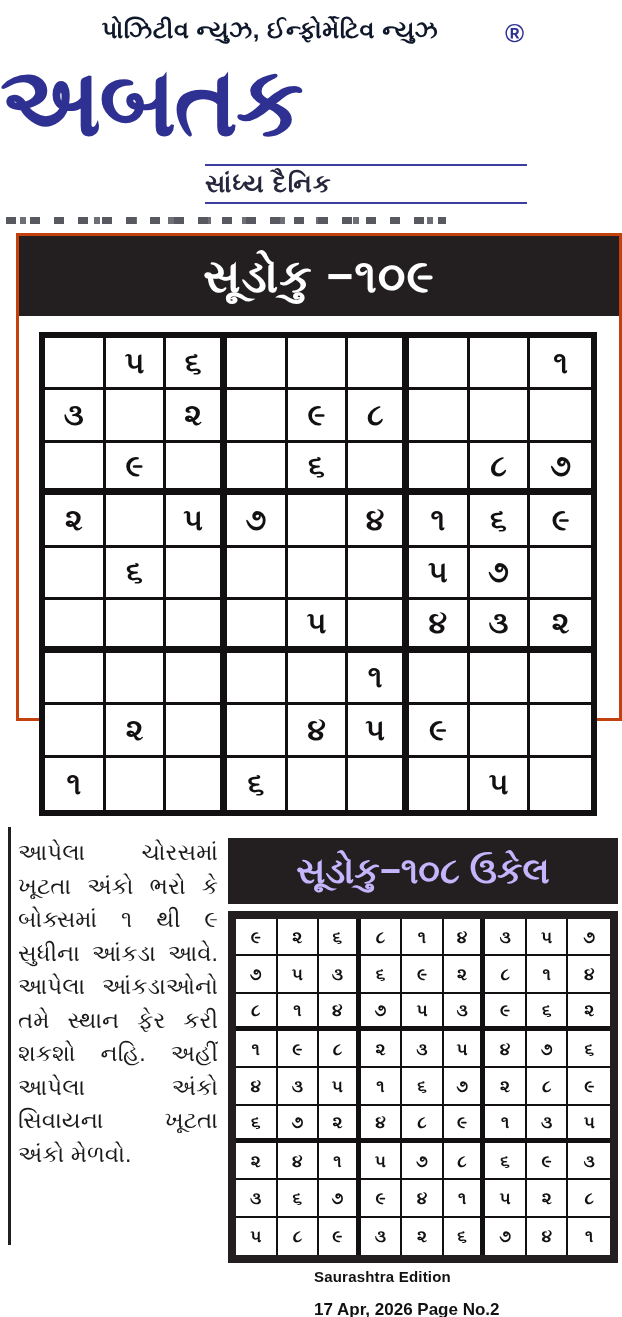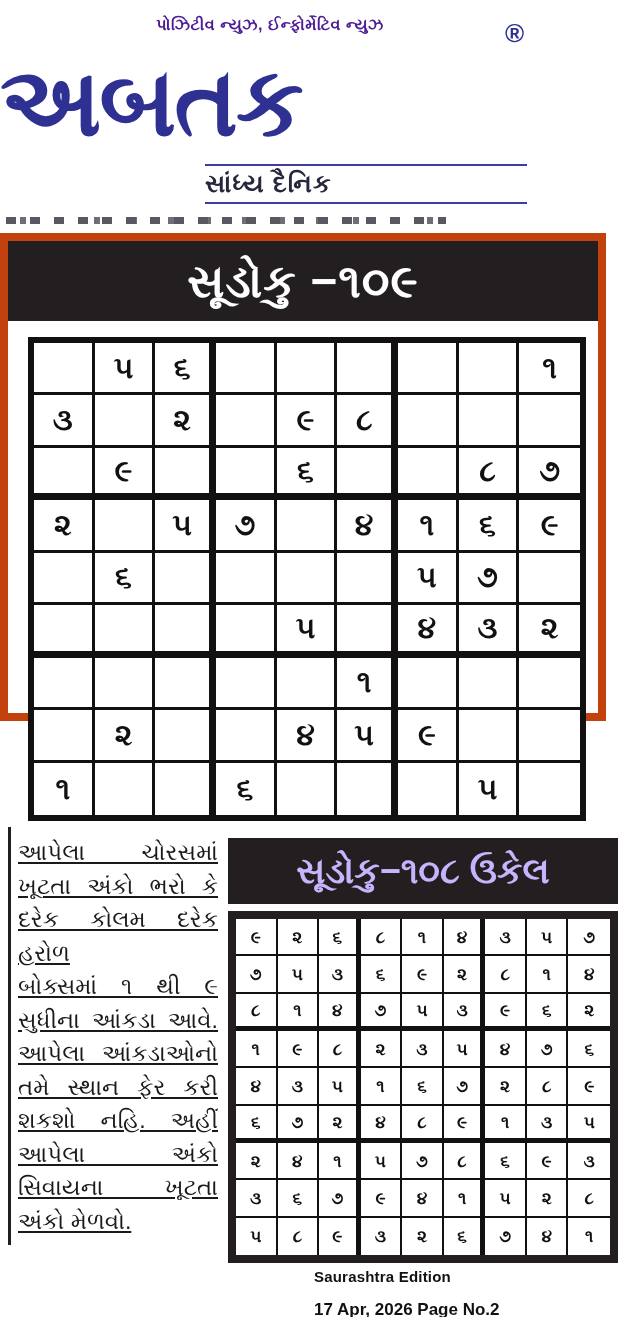--- a/index.html
+++ b/index.html
@@ -5,21 +5,21 @@
   * { margin:0; padding:0; box-sizing:border-box; }
   body { background:#888; font-family:"Liberation Sans", sans-serif; }
   .page {
     position:relative; width:622px; height:1317px; margin:0 auto;
     background:#ffffff; overflow:hidden; color:#231f20;
   }
 
   
   .tagline {
     position:absolute; left:60px; top:16px; width:420px;
-    text-align:center; font-size:16px; font-weight:bold; color:#4c1d95;
+    text-align:center; font-size:24px; font-weight:bold; color:#0f172a;
     letter-spacing:0.5px; white-space:nowrap;
   }
   .reg-mark {
     position:absolute; left:505px; top:18px;
     font-size:26px; color:#2e3192; font-weight:bold;
   }
   .logo {
     position:absolute; left:0; top:40px; width:622px; height:124px;
     text-align:left; font-size:96px; line-height:124px; font-weight:800;
     color:#2e3192; letter-spacing:-2px;
@@ -33,22 +33,22 @@
   .cutoff-strip {
     position:absolute; left:6px; top:217px; width:440px; height:7px;
     background:
       repeating-linear-gradient(90deg, #3c3c46 0 10px, transparent 10px 24px),
       repeating-linear-gradient(90deg, transparent 0 14px, #55555f 14px 20px, transparent 20px 37px);
     opacity:.85;
   }
 
   
   .main-box {
-    position:absolute; left:0; top:233px; width:606px; height:488px;
-    border:8px solid #c2410c; background:#fff;
+    position:absolute; left:16px; top:233px; width:606px; height:488px;
+    border:3px solid #c2410c; background:#fff;
   }
   .main-header {
     height:80px; background:#231f20; color:#fff;
     font-size:46px; font-weight:bold; text-align:center; line-height:80px;
     letter-spacing:1px;
   }
   .main-grid {
     position:absolute; left:20px; top:96px; width:558px; height:484px;
     display:grid; grid-template-columns:repeat(9,1fr); grid-template-rows:repeat(9,1fr);
     border:6px solid #131011; background:#fff;
@@ -66,21 +66,21 @@
 
   
   .left-rule {
     position:absolute; left:8px; top:827px; width:3px; height:418px;
     background:#231f20;
   }
   .rules-text {
     position:absolute; left:18px; top:836px; width:200px;
     font-size:23px; color:#1a1a1a; line-height:33.5px;
   }
-  .rules-text .line { white-space:nowrap;text-decoration:underline; }
+  .rules-text .line { white-space:nowrap; }
   .rules-text .line.justify { text-align:justify; text-align-last:justify; white-space:normal; }
 
   
   .solution-panel { position:absolute; left:228px; top:838px; width:390px; }
   .solution-header {
     height:66px; background:#231f20; color:#c4b5fd;
     font-size:36px; font-weight:bold; text-align:center; line-height:66px;
   }
   .solution-frame {
     margin-top:7px; background:#231f20; padding:8px; height:352px;
@@ -208,21 +208,20 @@
         <div class="cell lastR">૫</div>
         <div class="cell lastC lastR"></div>
       </div>
   </div>
 
   <div class="left-rule"></div>
 
   <div class="rules-text">
       <div class="line justify">આપેલા ચોરસમાં</div>
       <div class="line justify">ખૂટતા અંકો ભરો કે</div>
-      <div class="line justify">દરેક કોલમ દરેક હરોળ</div>
       <div class="line justify">બોક્સમાં ૧ થી ૯</div>
       <div class="line justify">સુધીના આંકડા આવે.</div>
       <div class="line justify">આપેલા આંકડાઓનો</div>
       <div class="line justify">તમે સ્થાન ફેર કરી</div>
       <div class="line justify">શકશો નહિ. અહીં</div>
       <div class="line justify">આપેલા અંકો</div>
       <div class="line justify">સિવાયના ખૂટતા</div>
       <div class="line">અંકો મેળવો.</div>
     </div>
 

